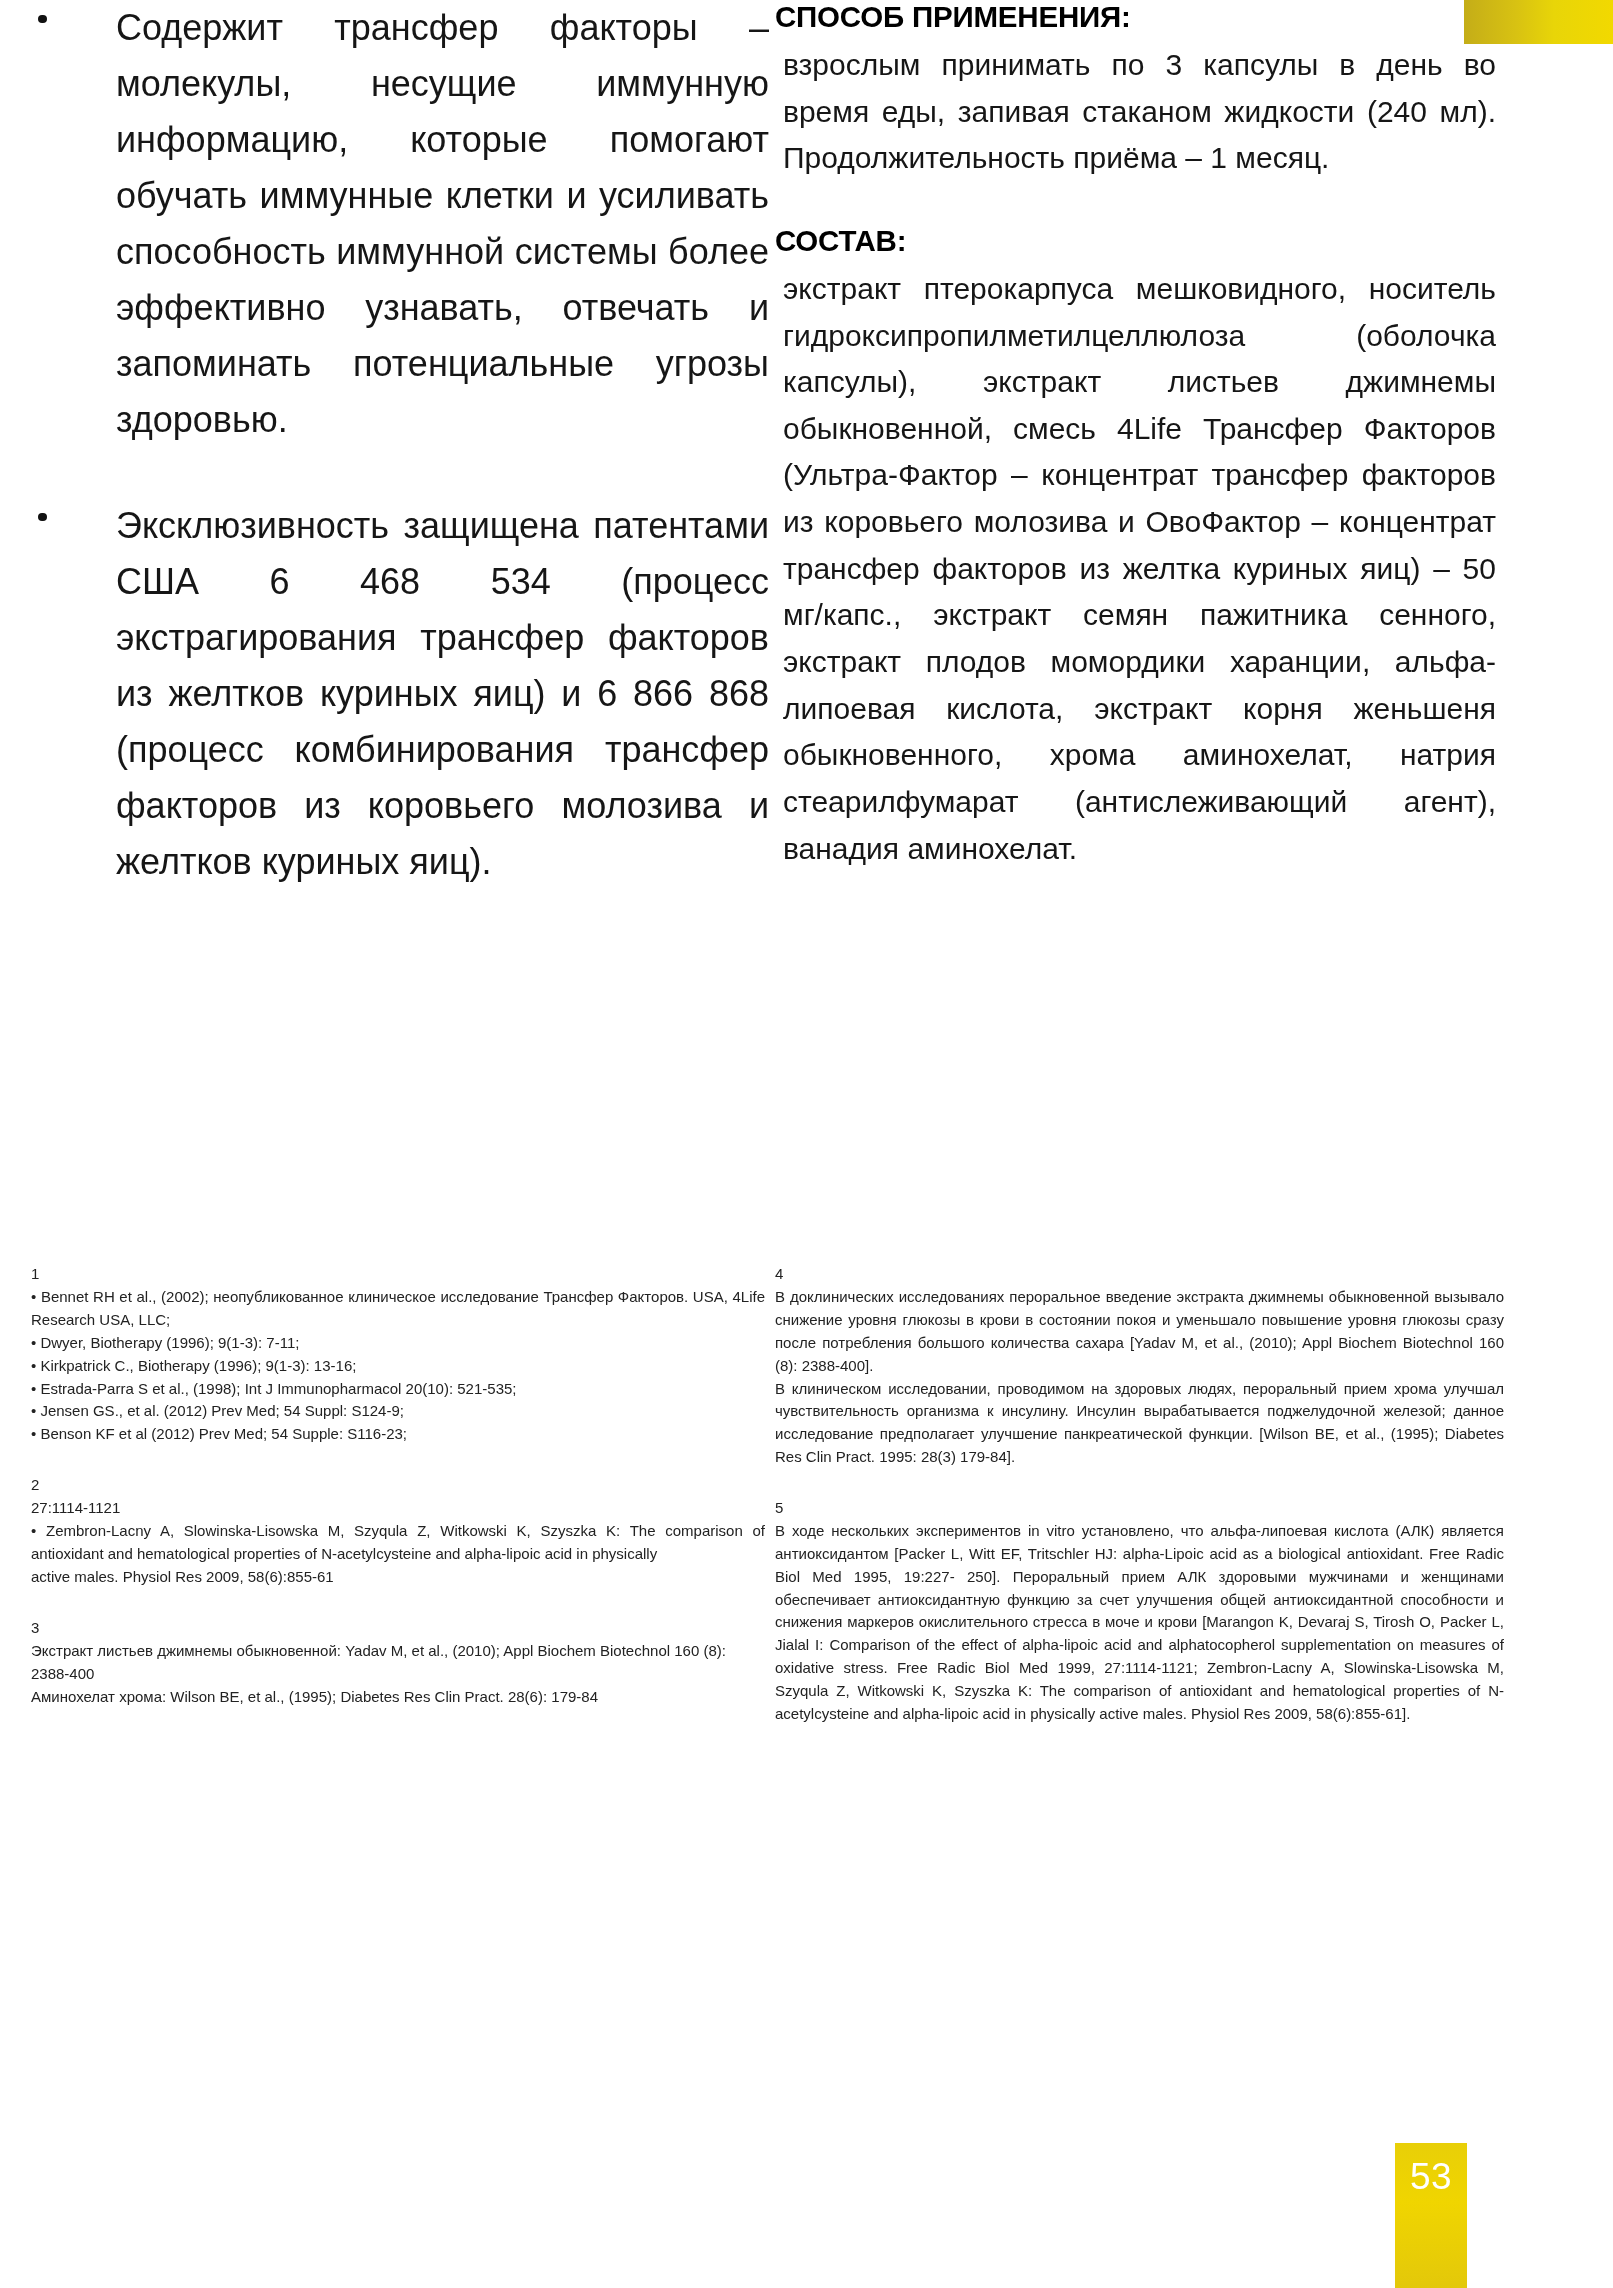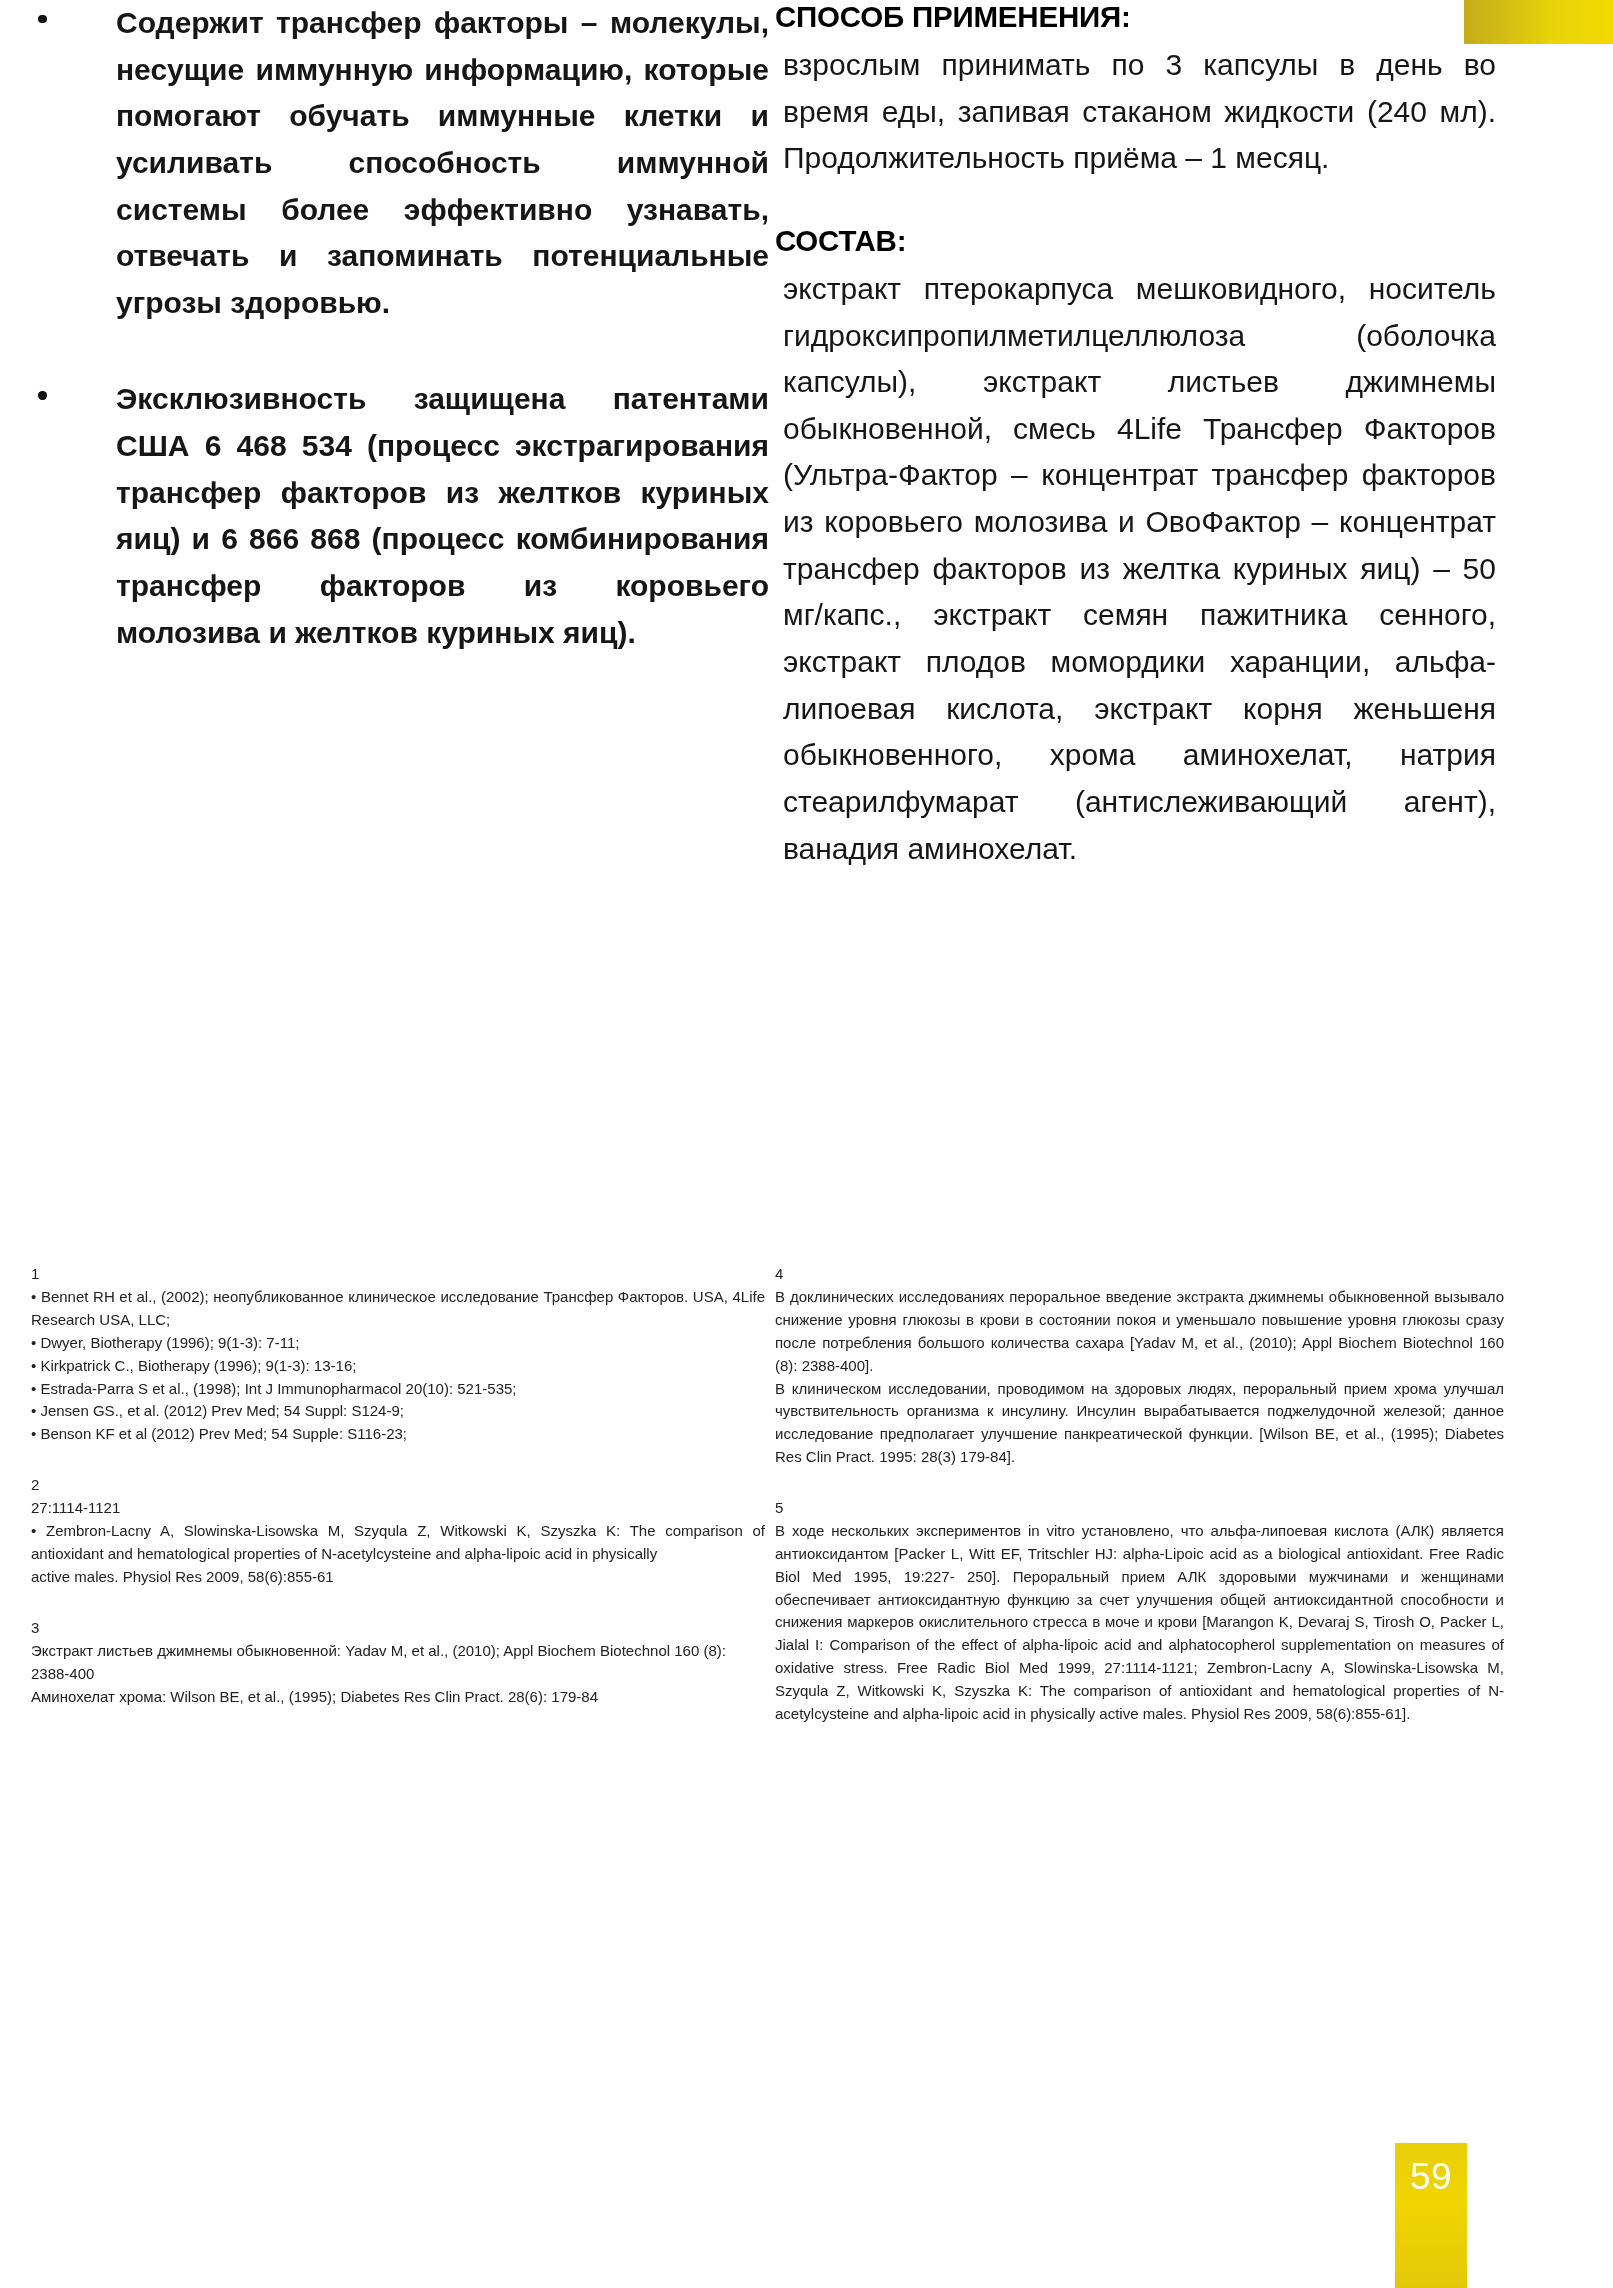--- a/index.html
+++ b/index.html
@@ -55,25 +55,25 @@
   }
   .col {
     position: absolute;
     top: 0;
   }
   .col-left  { left: 31px;  width: 738px; }
   .col-right { left: 775px; width: 729px; }
 
   
   .main-text {
-    font-size: 30px;
+    font-size: 36px;
     line-height: 1.555;
     text-align: justify;
     color: #161616;
-    font-weight: 700;
+    font-weight: 400;
   }
   .bullet-list {
     list-style: none;
     margin: 0;
     padding: 0;
   }
   .bullet-item {
     position: relative;
     padding-left: 85px;
     margin-bottom: 50px;
@@ -209,16 +209,16 @@
       </div>
 
       <div class="fn-group">
         <p class="fn-num">5</p>
         <p class="fn-line justify">В ходе нескольких экспериментов in vitro установлено, что альфа-липоевая кислота (АЛК) является антиоксидантом [Packer L, Witt EF, Tritschler HJ: alpha-Lipoic acid as a biological antioxidant. Free Radic Biol Med 1995, 19:227- 250]. Пероральный прием АЛК здоровыми мужчинами и женщинами обеспечивает антиоксидантную функцию за счет улучшения общей антиоксидантной способности и снижения маркеров окислительного стресса в моче и крови [Marangon K, Devaraj S, Tirosh O, Packer L, Jialal I: Comparison of the effect of alpha-lipoic acid and alphatocopherol supplementation on measures of oxidative stress. Free Radic Biol Med 1999, 27:1114-1121; Zembron-Lacny A, Slowinska-Lisowska M, Szyqula Z, Witkowski K, Szyszka K: The comparison of antioxidant and hematological properties of N-acetylcysteine and alpha-lipoic acid in physically active males. Physiol Res 2009, 58(6):855-61].</p>
       </div>
 
     </div>
   </div>
 
-  <div class="page-number-tab">59</div>
+  <div class="page-number-tab">53</div>
 
 </div>
 
 
 </body></html>

